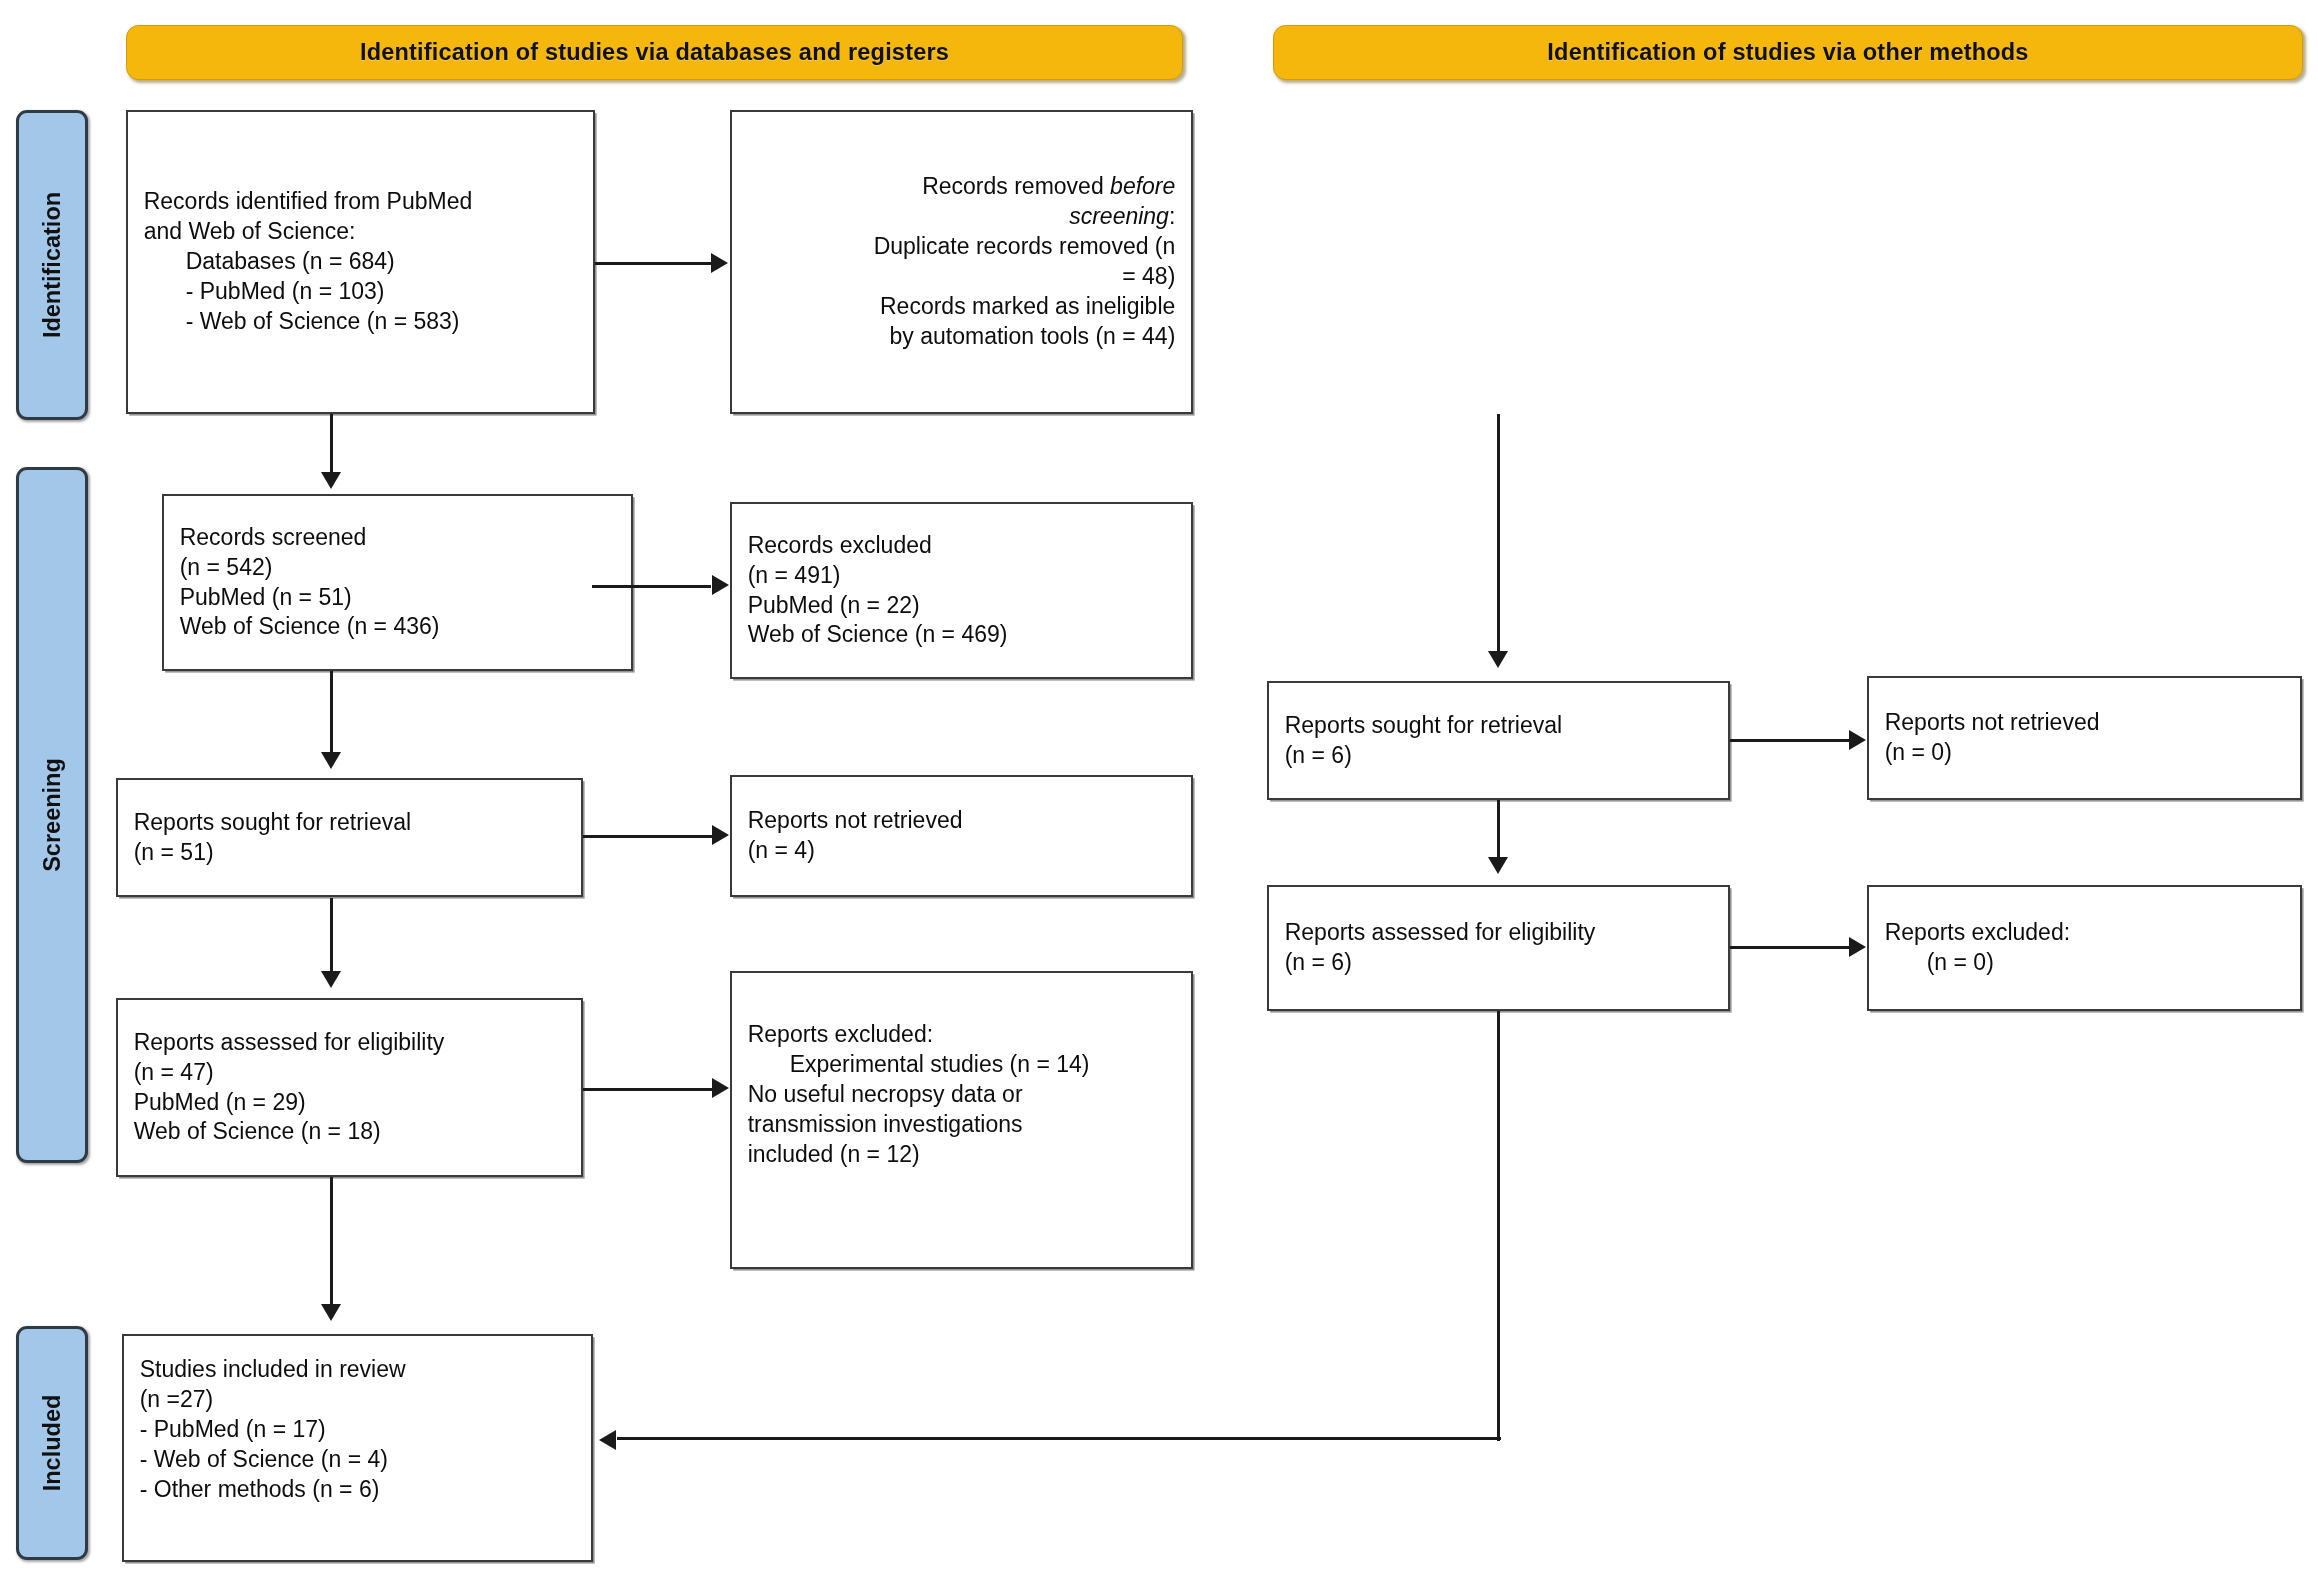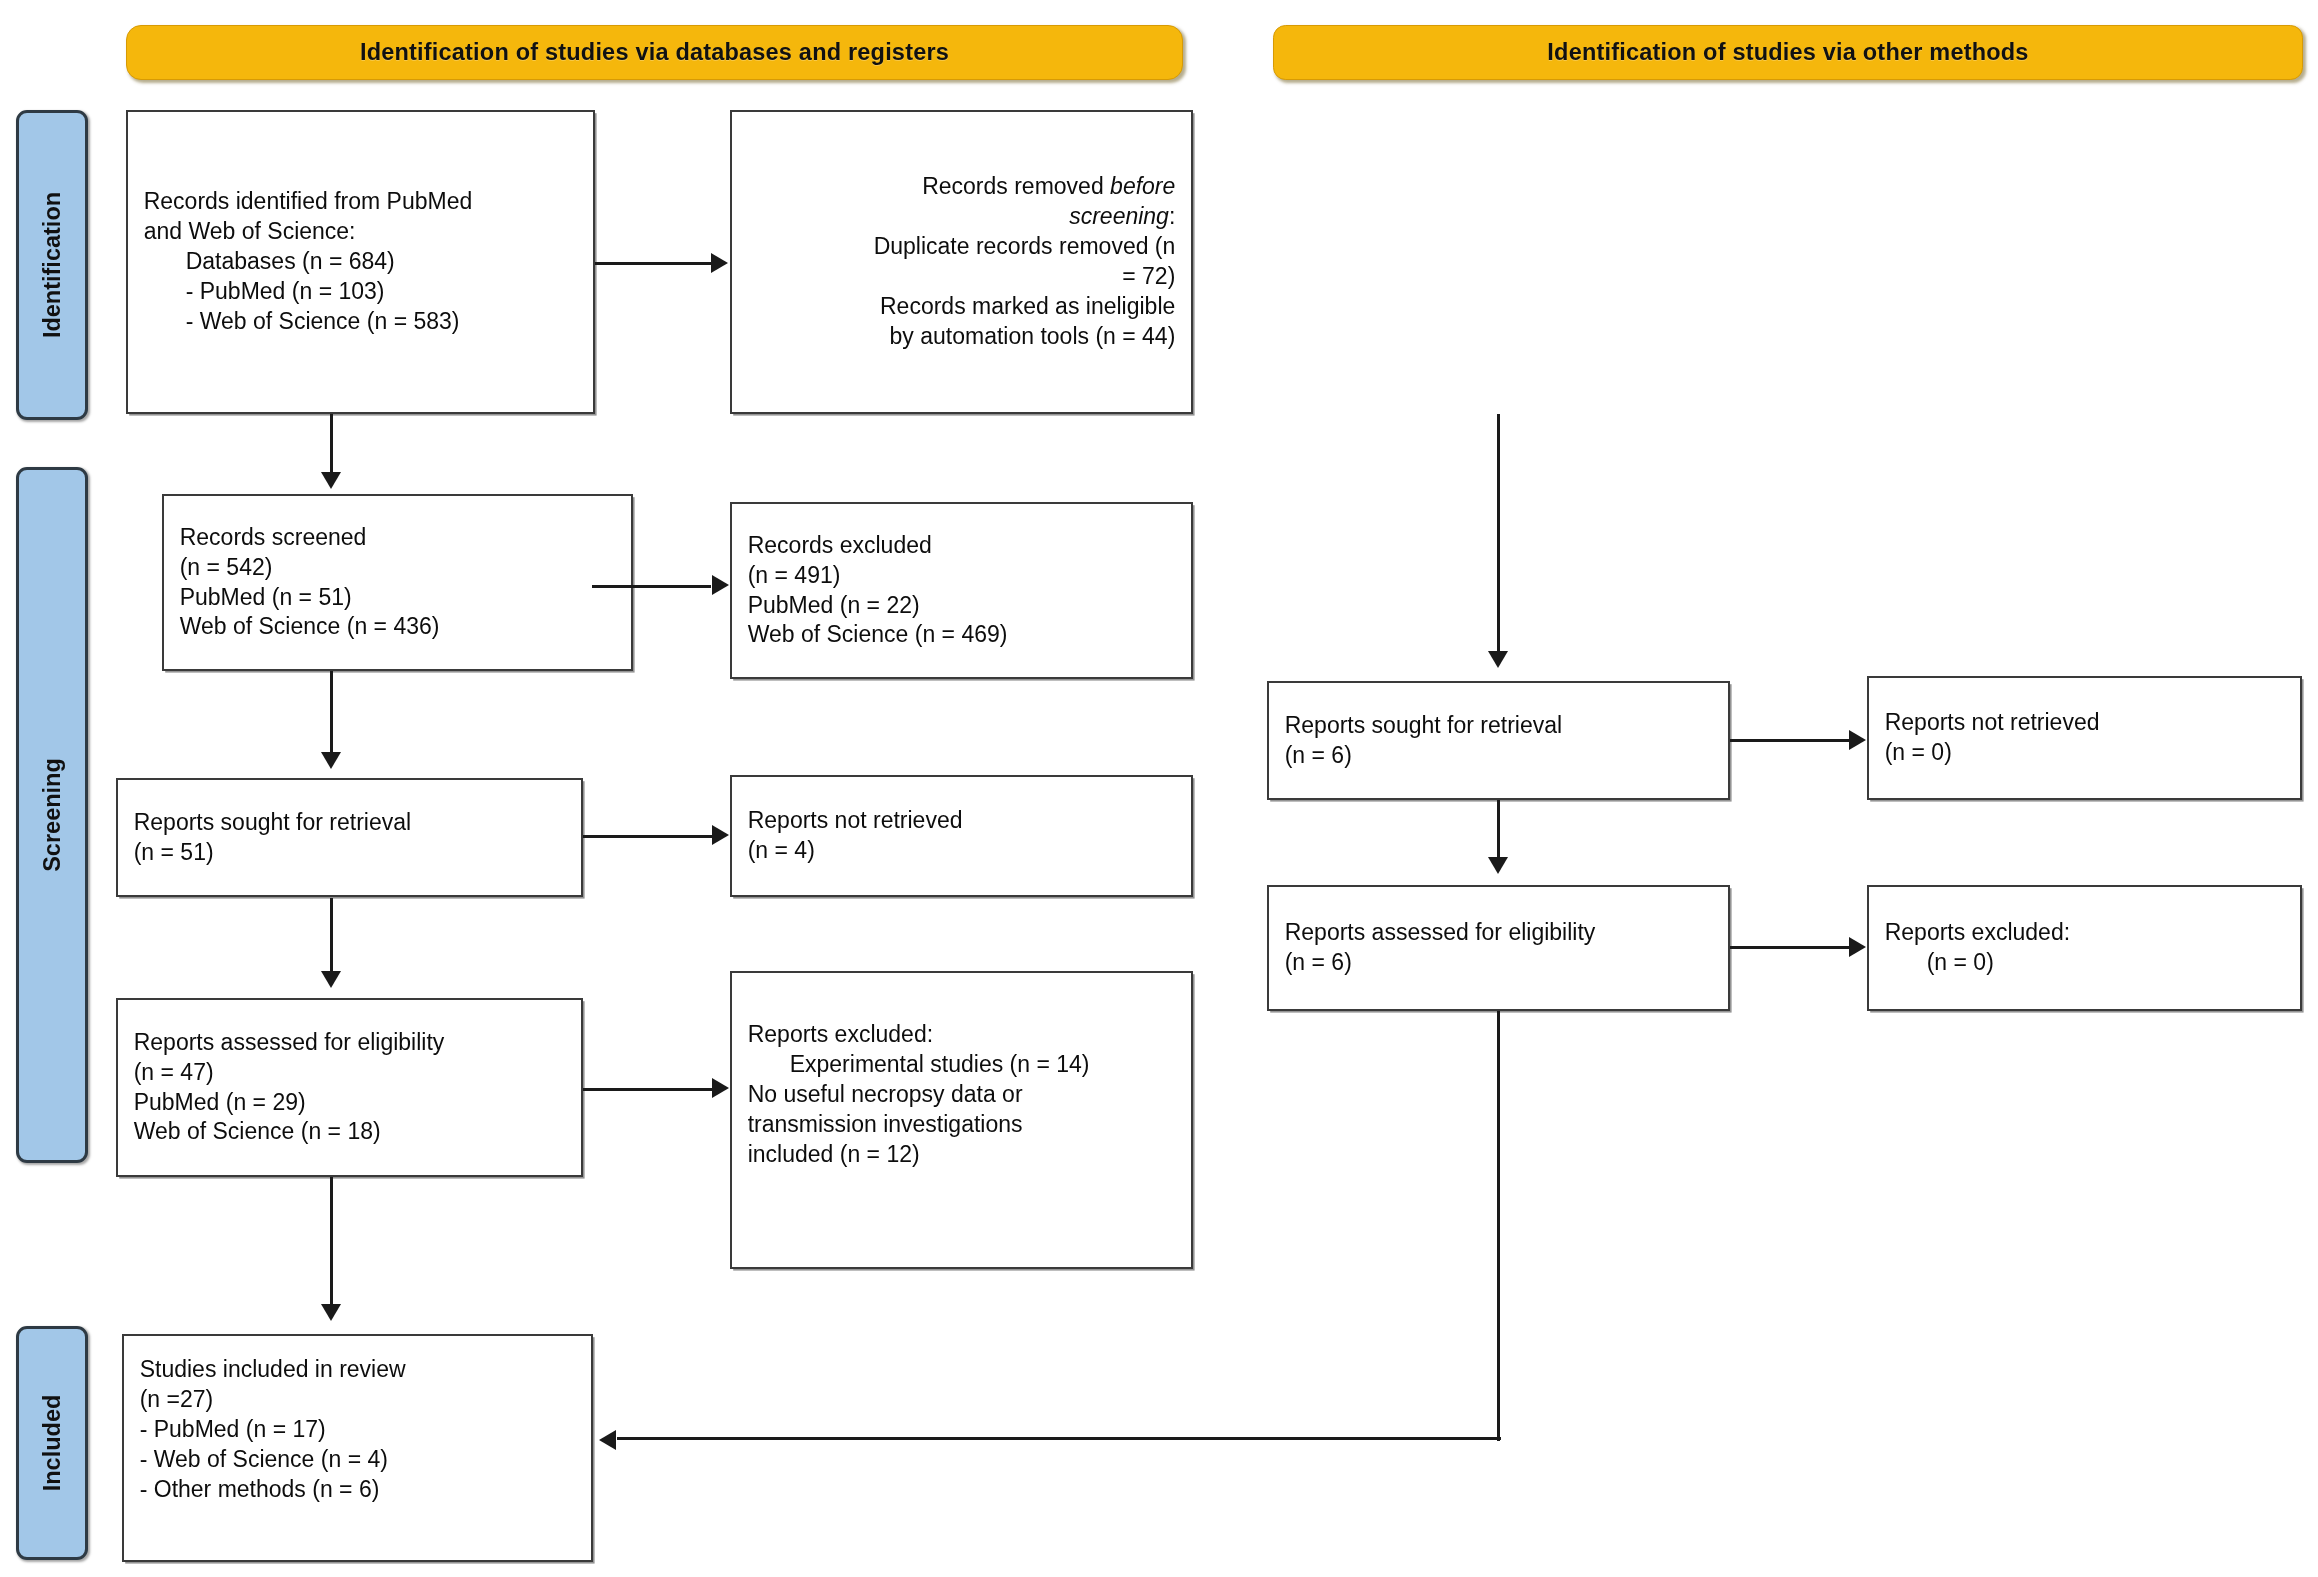--- a/index.html
+++ b/index.html
@@ -93,21 +93,21 @@
     border-left:10.2px solid transparent;
     border-right:10.2px solid transparent;
     border-top:17.3px solid #1a1a1a;
   }
 </style>
 </head>
 <body>
 
 <div id="stage">
 
-  <div class="phase-header" style="left:126px; top:25px; width:1055px; height:53px;border-radius:15px;">
+  <div class="phase-header" style="left:126px; top:25px; width:1055px; height:53px;">
     <span>Identification of studies via databases and registers</span>
   </div>
 
   <div class="phase-header" style="left:1273px; top:25px; width:1028px; height:53px;">
     <span>Identification of studies via other methods</span>
   </div>
 
   <div class="stage-rail" style="left:15.7px; top:110px; width:66px; height:304px;">
     <span class="rail-label">Identification</span>
   </div>
@@ -125,21 +125,21 @@
     <div class="line">and Web of Science:</div>
     <div class="line indent">Databases (n = 684)</div>
     <div class="line indent">- PubMed (n = 103)</div>
     <div class="line indent">- Web of Science (n = 583)</div>
   </div>
 
   <div class="node" style="left:730px; top:110px; width:463px; height:304px;text-align:right;">
     <div class="line"><span>Records removed </span><em>before</em></div>
     <div class="line"><em>screening</em><span>:</span></div>
     <div class="line indent">Duplicate records removed (n</div>
-    <div class="line indent">= 72)</div>
+    <div class="line indent">= 48)</div>
     <div class="line indent">Records marked as ineligible</div>
     <div class="line indent">by automation tools (n = 44)</div>
   </div>
 
   <div class="node" style="left:122px; top:494px; width:471px; height:177px;margin-left:40px;">
     <div class="line">Records screened</div>
     <div class="line">(n = 542)</div>
     <div class="line">PubMed (n = 51)</div>
     <div class="line">Web of Science (n = 436)</div>
   </div>

